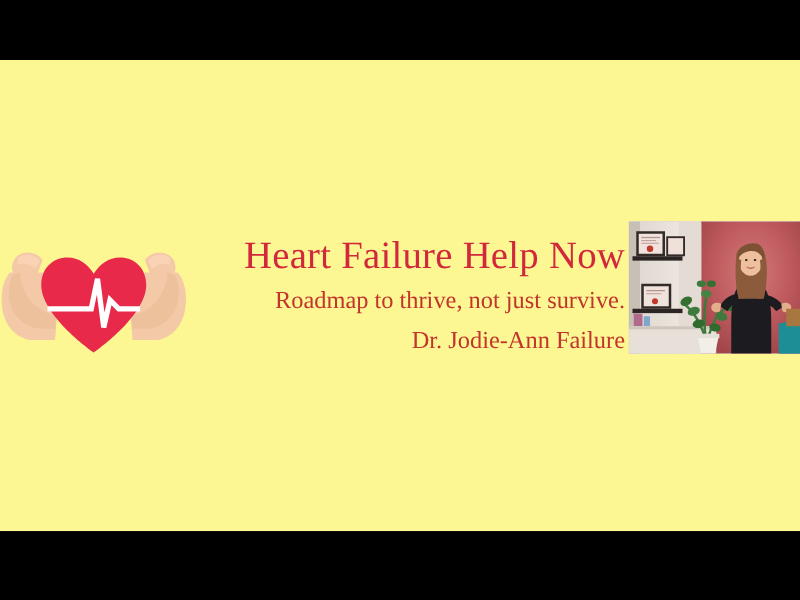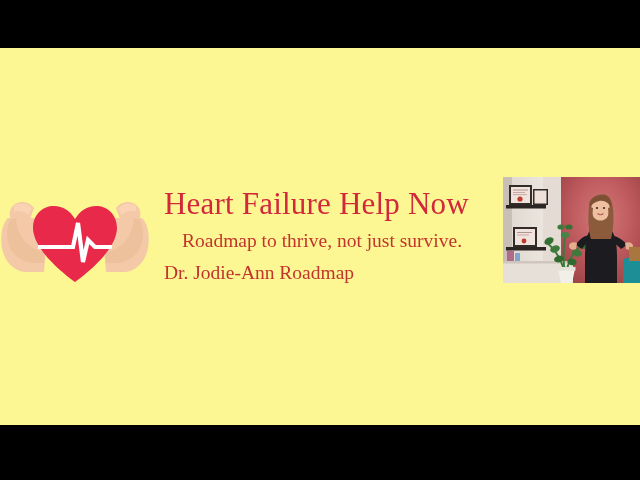--- a/index.html
+++ b/index.html
@@ -49,24 +49,24 @@
     left: 0px;
     top: 142px;     
     width: 150px;
     height: 100px;
   }
   #logo svg { display: block; width: 150px; height: 100px; }
 
   
   #text-block {
     position: absolute;
-    left: 164px;
+    left: 148px;
     top: 138px;   
     width: 352px;
-    text-align: left;
+    text-align: right;
   }
   #title-line {
     color: #D2283C;
     font-size: 31px;
     line-height: 36px;
     letter-spacing: 0.2px;
     white-space: nowrap;
   }
   #tagline {
     color: #C2342E;
@@ -128,21 +128,21 @@
 
         <g>
           <polyline points="38,57 68,57 73,57 78,33 83,72 88,50 95,57 112,57" fill="none" stroke="#FFFFFF" stroke-width="4.2" stroke-linejoin="miter" stroke-linecap="butt"></polyline>
         </g>
       </svg>
     </div>
 
     <div id="text-block">
       <div id="title-line">Heart Failure Help Now</div>
       <div id="tagline">Roadmap to thrive, not just survive.</div>
-      <div id="author-name">Dr. Jodie-Ann Roadmap</div>
+      <div id="author-name">Dr. Jodie-Ann Failure</div>
     </div>
 
     <div id="photo-thumb">
       <svg viewBox="0 0 137 106" xmlns="http://www.w3.org/2000/svg">
         <defs>
           <radialGradient id="wallGrad" cx="52%" cy="38%" r="70%">
             <stop offset="0%" stop-color="#D4797A"></stop>
             <stop offset="55%" stop-color="#BE5A5E"></stop>
             <stop offset="100%" stop-color="#9E4347"></stop>
           </radialGradient>

